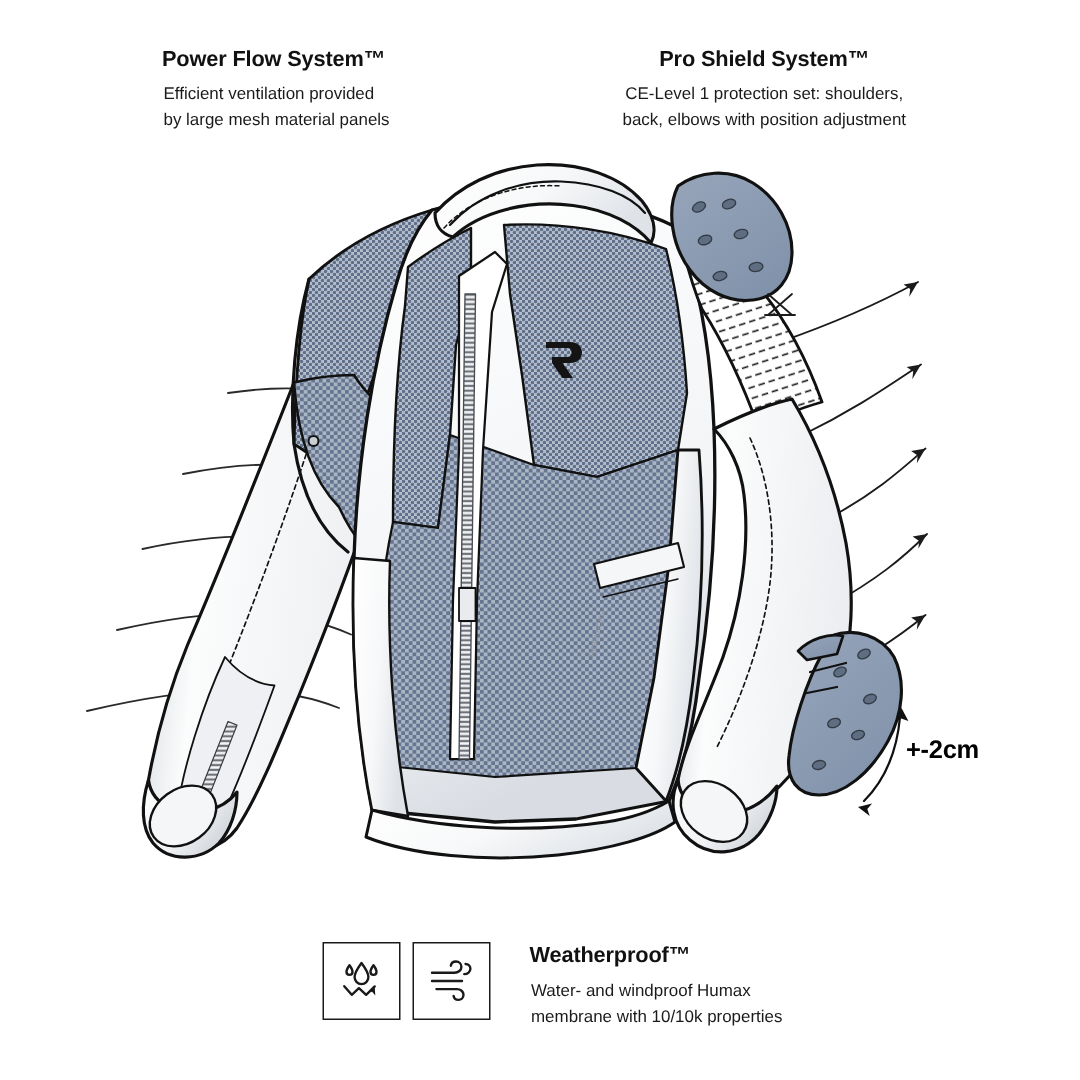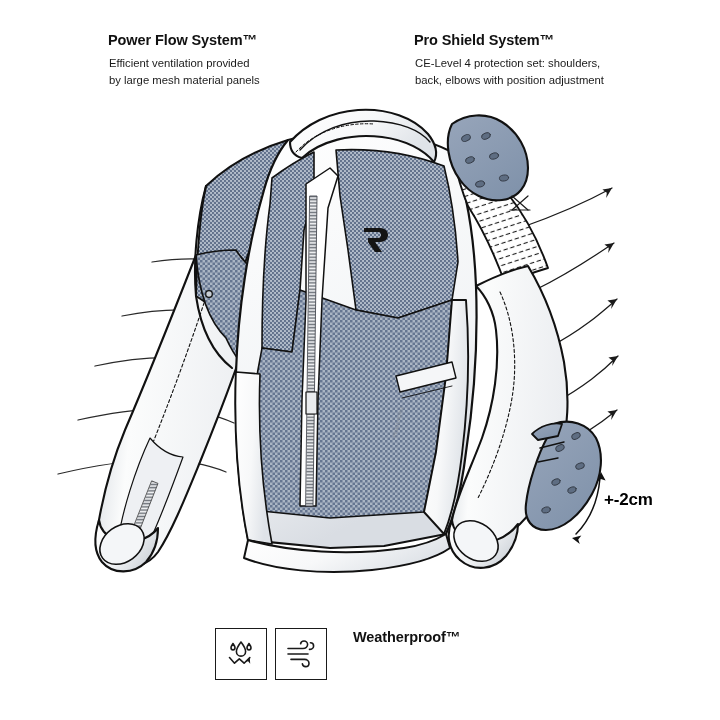--- a/index.html
+++ b/index.html
@@ -37,21 +37,21 @@
   .feature-desc {
     font-size: 11.3px;
     font-weight: normal;
     line-height: 1.48;
     color: #1a1a1a;
     margin: 1px;
     white-space: pre-line;
   }
 
   #block-powerflow { left: 108px; top: 32px; }
-  #block-proshield { left: 414px; top: 32px; }
+  #block-proshield { left: 414px; top: 32px; text-align: center; }
 
   
   #weather-row {
     position: absolute;
     left: 203px;
     top: 628px;
     display: flex;
     align-items: flex-start;
     padding-left: 12px;
   }
@@ -289,21 +289,21 @@
   </svg>
 
   <div class="feature-block" id="block-powerflow">
     <div class="feature-title">Power Flow System™</div>
     <div class="feature-desc">Efficient ventilation provided
 by large mesh material panels</div>
   </div>
 
   <div class="feature-block" id="block-proshield">
     <div class="feature-title">Pro Shield System™</div>
-    <div class="feature-desc">CE-Level 4 protection set: shoulders,
+    <div class="feature-desc">CE-Level 1 protection set: shoulders,
 back, elbows with position adjustment</div>
   </div>
 
   <div id="measure-label">+-2cm</div>
 
   <div id="weather-row">
 
     <div class="icon-box">
       <svg width="38" height="38" viewBox="0 0 38 38">
         <g fill="none" stroke="#1a1a1a" stroke-width="1.6" stroke-linecap="round" stroke-linejoin="round">
@@ -328,16 +328,18 @@
           <path d="M9,24.4 L22.6,24.4 C25.1,24.4 27,26.1 27,28.2
                    C27,30.1 25.5,31.6 23.6,31.6 C21.9,31.6 20.6,30.4 20.4,28.9"></path>
           <path d="M27.5,14.4 C29.8,14.4 31.6,12.8 31.6,10.9
                    C31.6,9.1 30.2,7.7 28.4,7.7"></path>
         </g>
       </svg>
     </div>
 
     <div id="weather-text">
       <div class="feature-title">Weatherproof™</div>
+      <div class="feature-desc">Water- and windproof Humax
+membrane with 10/10k properties</div>
     </div>
   </div>
 
 </div>
 
 </body></html>

